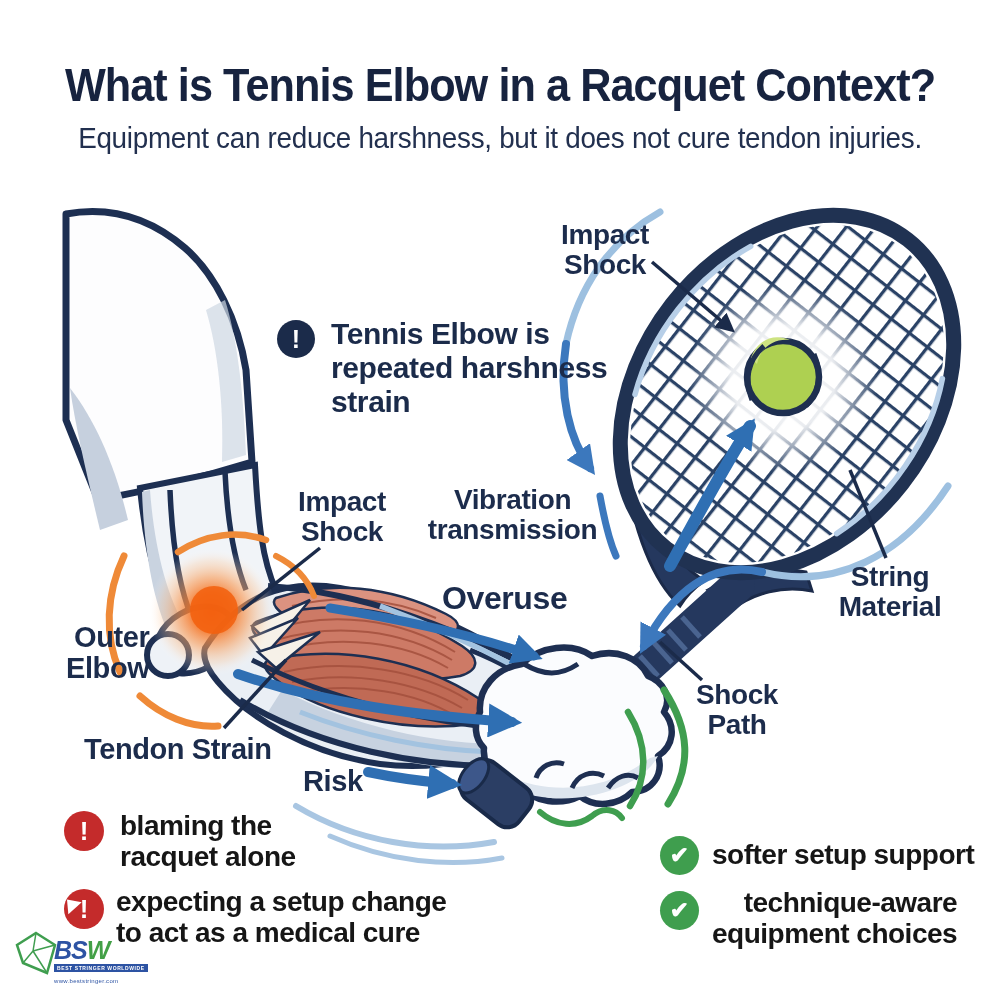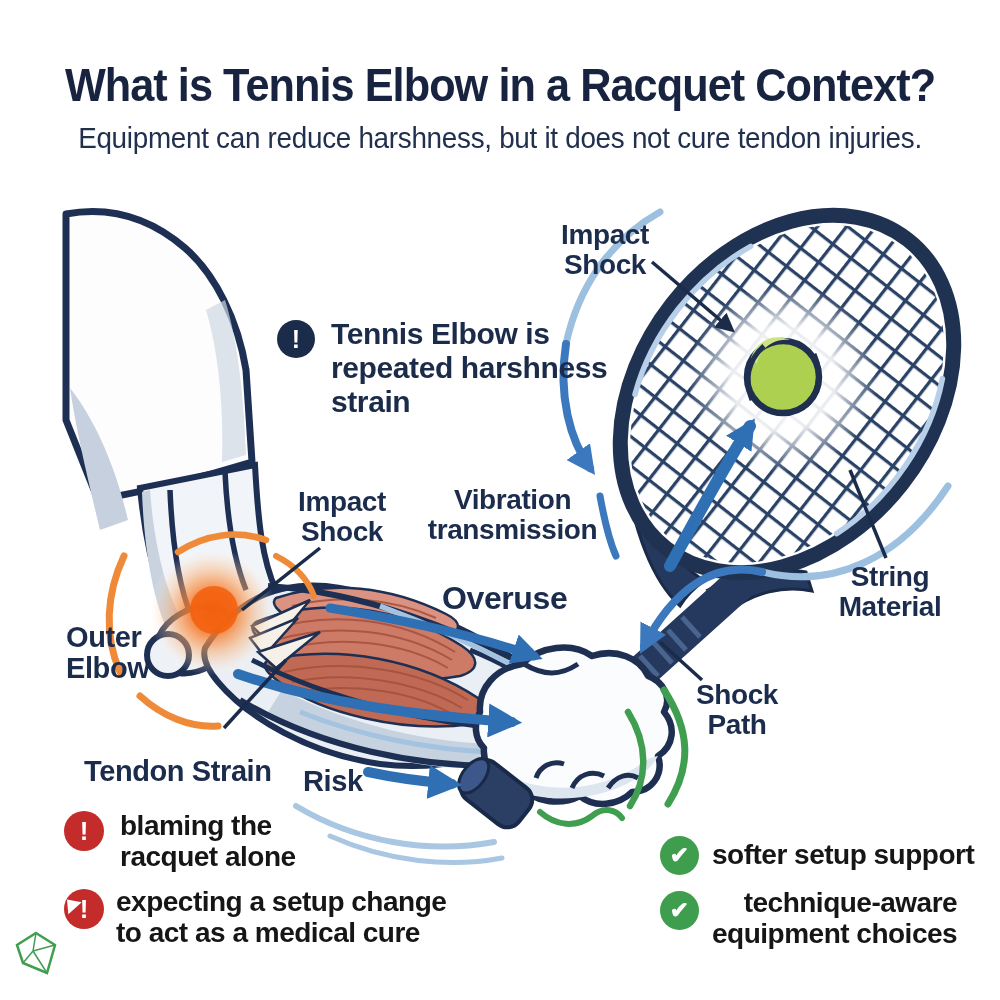--- a/index.html
+++ b/index.html
@@ -4,21 +4,21 @@
 <style>
   html,body{margin:0;padding:0;background:#fff;}
   .canvas{position:relative;width:1000px;height:1000px;background:#ffffff;overflow:hidden;
           font-family:Liberation Sans, sans-serif;}
   .canvas svg.art{position:absolute;left:0;top:0;}
   .title{position:absolute;left:0;top:58px;width:1000px;text-align:center;font-size:46px;
          font-weight:800;color:#17233f;letter-spacing:-1px;transform:scaleX(.94);}
   .subtitle{position:absolute;left:0;top:122px;width:1000px;text-align:center;font-size:29px;
          font-weight:500;color:#22304f;letter-spacing:-0.3px;transform:scaleX(.96);}
   .lbl{position:absolute;font-weight:700;color:#1c2c4c;font-size:28px;line-height:1.08;
-       letter-spacing:-0.4px;white-space:nowrap;}
+       letter-spacing:-0.4px;white-space:nowrap;text-align:right;}
   .center{text-align:center;}
   .note-text{position:absolute;left:331px;top:317px;font-size:30px;font-weight:700;
        color:#1b2b4a;line-height:1.13;letter-spacing:-0.4px;}
   .note-icon{position:absolute;left:277px;top:320px;width:38px;height:38px;border-radius:50%;
        background:#1b2b4a;color:#fff;display:flex;align-items:center;justify-content:center;
        font-size:25px;font-weight:800;}
   .bt{position:absolute;font-weight:700;color:#161616;font-size:28px;line-height:1.12;
       letter-spacing:-0.5px;white-space:nowrap;}
   .warn-icon{position:absolute;width:40px;height:40px;border-radius:50%;background:#c42b2b;
       color:#fff;display:flex;align-items:center;justify-content:center;font-size:26px;font-weight:800;}
@@ -228,21 +228,21 @@
   <div>Vibration</div>
   <div>transmission</div>
 </div>
 <div class="lbl center" style="left:396px;top:581px;width:125px;font-size:32px;margin-left:46px;">
   <div>Overuse</div>
 </div>
 <div class="lbl" style="left:66px;top:622px;font-size:29px;">
   <div>Outer</div>
   <div>Elbow</div>
 </div>
-<div class="lbl" style="left:84px;top:734px;font-size:29px;margin-top:22px;">
+<div class="lbl" style="left:84px;top:734px;font-size:29px;">
   <div>Tendon Strain</div>
 </div>
 <div class="lbl" style="left:303px;top:766px;font-size:29px;">
   <div>Risk</div>
 </div>
 <div class="lbl center" style="left:820px;top:562px;width:140px;">
   <div>String</div>
   <div>Material</div>
 </div>
 <div class="lbl center" style="left:672px;top:680px;width:130px;">
@@ -277,15 +277,20 @@
 <div class="bt" style="left:712px;top:887px;text-align:right;">
   <div>technique-aware</div>
   <div>equipment choices</div>
 </div>
 
 <div class="logo">
   <svg width="46" height="52" viewBox="0 0 46 52">
     <polygon points="22,3 41,15 33,43 9,33 3,15" fill="#ffffff" stroke="#3f9e4f" stroke-width="2.5"></polygon>
     <path d="M 22 3 L 19 21 M 9 33 L 19 21 M 41 15 L 19 21 M 19 21 L 33 43" fill="none" stroke="#3f9e4f" stroke-width="1.5"></path>
   </svg>
+  <div class="logo-right">
+    <div class="logo-word"><span class="lw-bs">BS</span><span class="lw-w">W</span></div>
+    <div class="logo-banner">BEST STRINGER WORLDWIDE</div>
+    <div class="logo-url">www.beststringer.com</div>
+  </div>
 </div>
 
 </div>
 
 </body></html>

